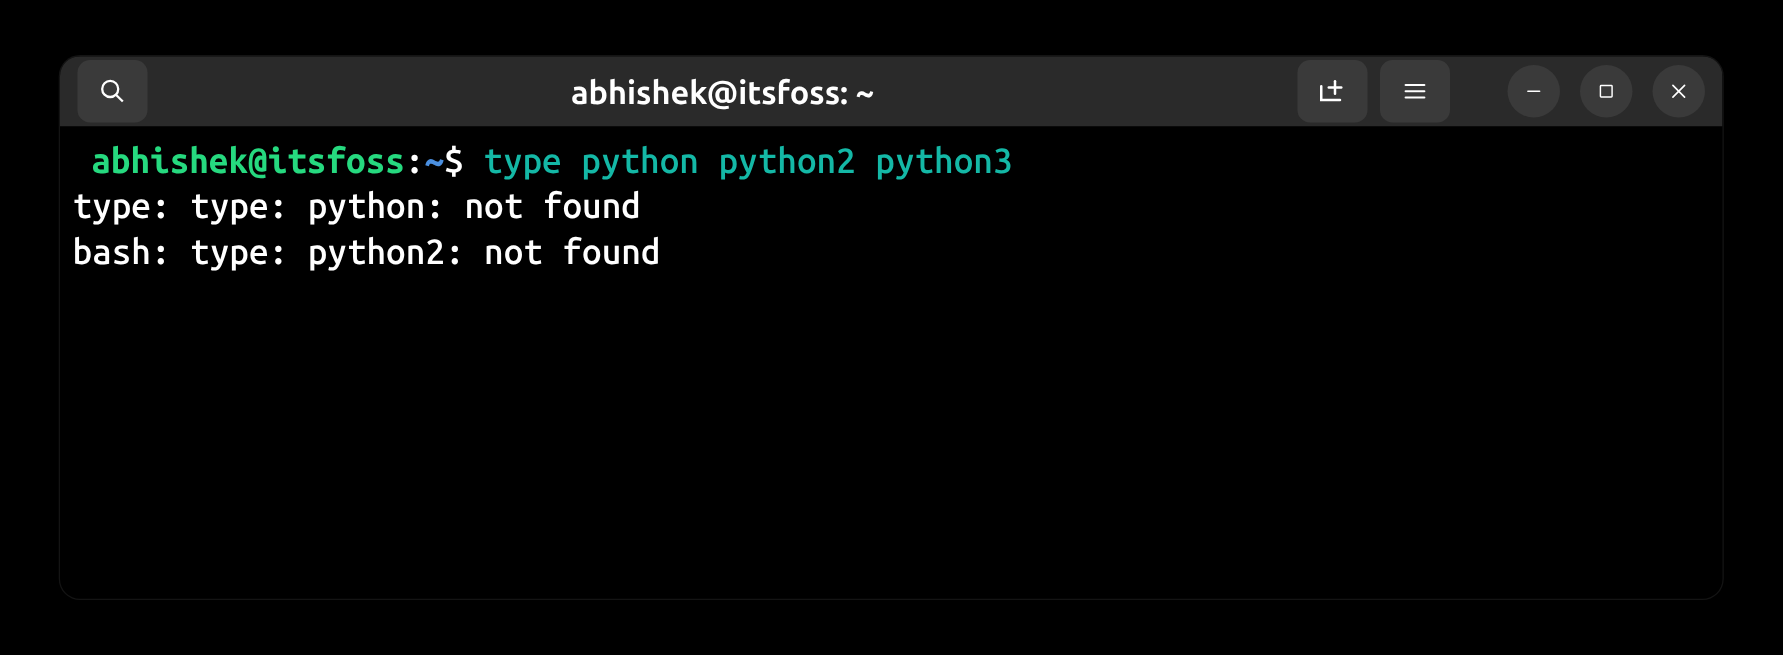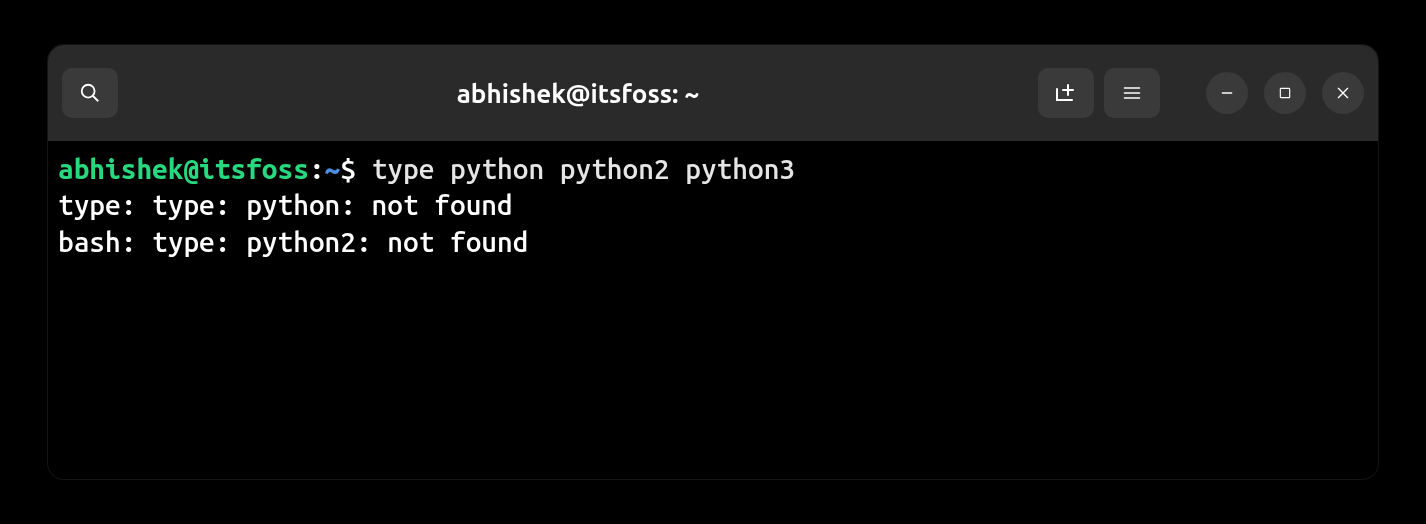--- a/index.html
+++ b/index.html
@@ -18,21 +18,21 @@
     }
     .window {
       width: 1330px;
       height: 434px;
       background: #000;
       border-radius: 16px;
       overflow: hidden;
       box-shadow: 0 0 0 1px rgba(255,255,255,0.08);
     }
     .titlebar {
-      height: 96px;
+      height: 56px;
       background: #2a2a2a;
       display: flex;
       align-items: center;
       padding: 0 14px;
       gap: 10px;
     }
     .btn {
       height: 50px;
       border-radius: 10px;
       display: flex;
@@ -77,33 +77,34 @@
       color: #fff;
       font-family: 'Ubuntu Mono', 'DejaVu Sans Mono', 'Consolas', monospace;
       font-weight: 500;
     }
     .line {
       white-space: pre;
     }
     .user-host {
       color: #26d97f;
       font-weight: 700;
+      margin-left: 15px;
     }
     .colon {
       color: #fff;
     }
     .cwd {
       color: #4a8fe0;
       font-weight: 700;
     }
     .dollar {
       color: #fff;
     }
     .cmd {
-      color: #e5e5e5;
+      color: #14b8a6;
     }
     svg {
       stroke: #fff;
       fill: none;
       stroke-width: 2;
     }
   </style>
 </head>
 <body>
 

